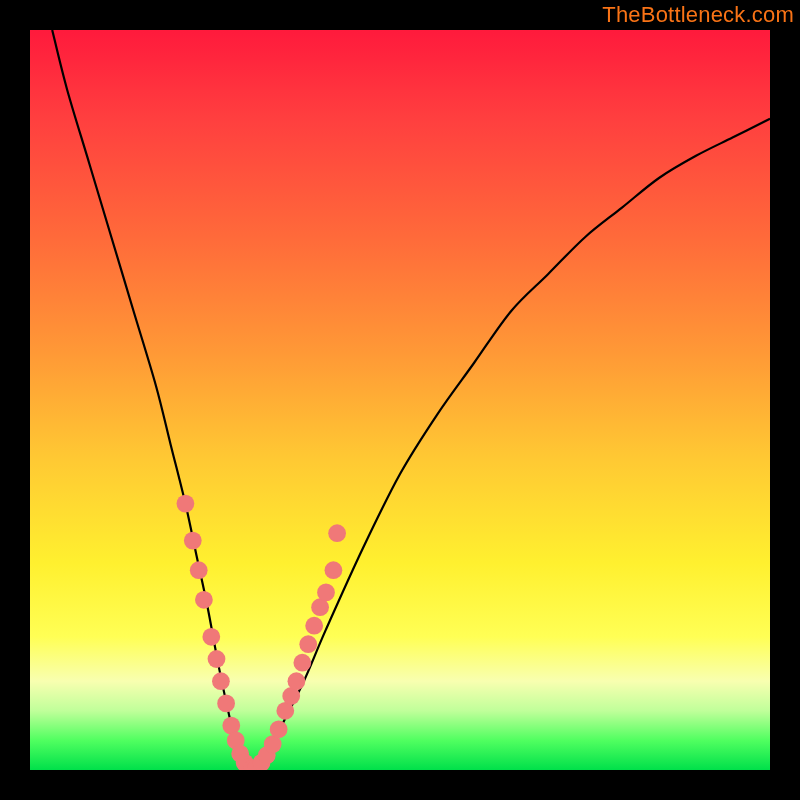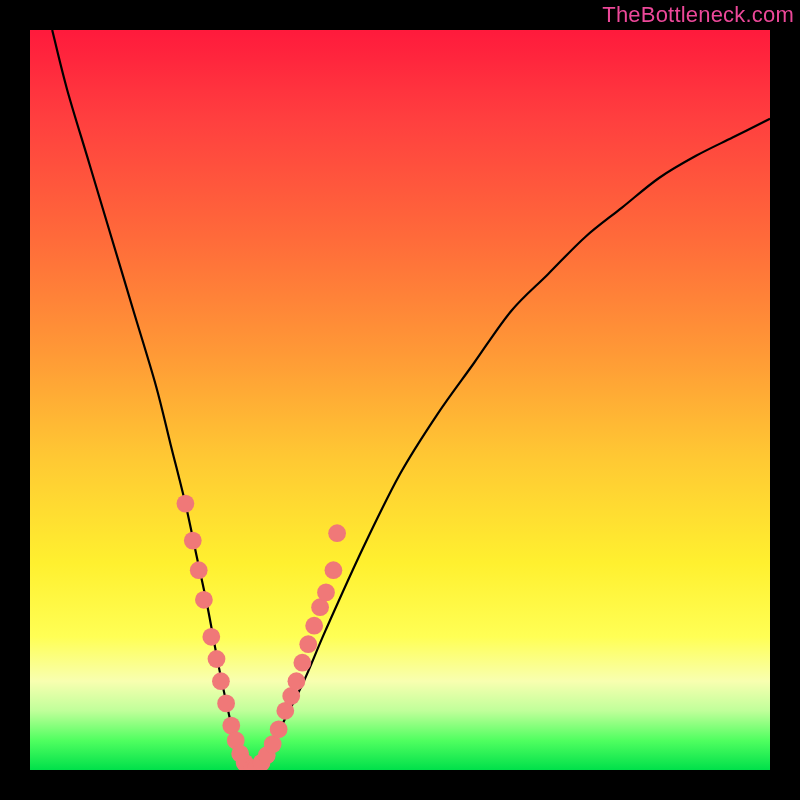--- a/index.html
+++ b/index.html
@@ -45,21 +45,21 @@
     position: absolute;
     left: 0;
     top: 0;
     width: 740px;
     height: 740px;
   }
   .watermark {
     position: absolute;
     top: 2px;
     right: 6px;
-    color: #ec4899;
+    color: #f97316;
     font-size: 22px;
     font-weight: 400;
     letter-spacing: 0.2px;
   }
 </style>
 </head>
 <body>
 
 <div class="frame">
   <div class="plot-area">

